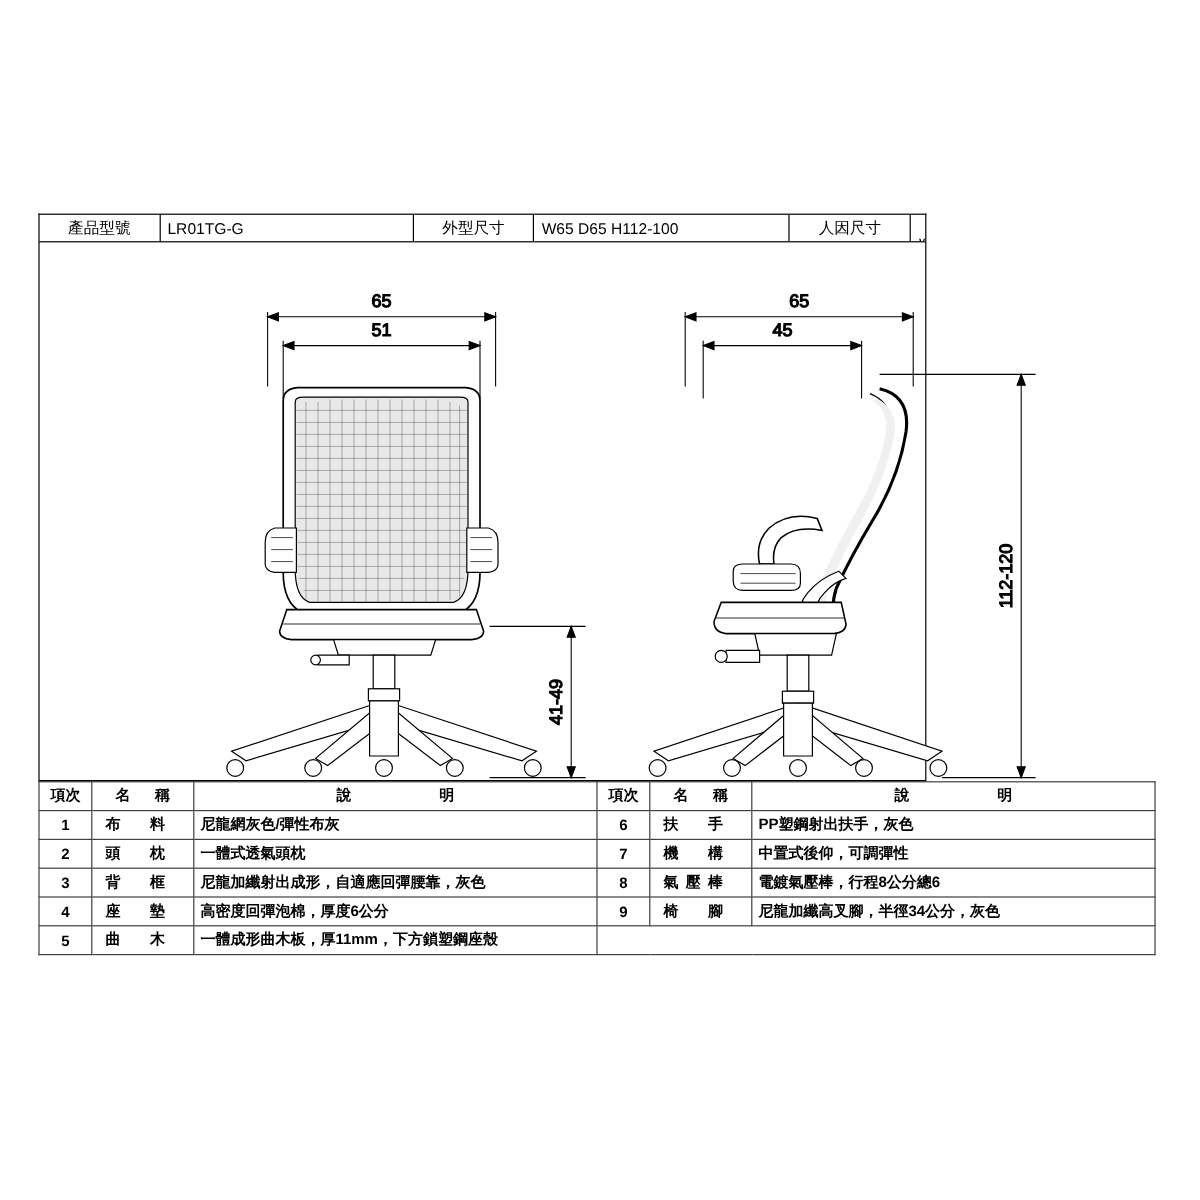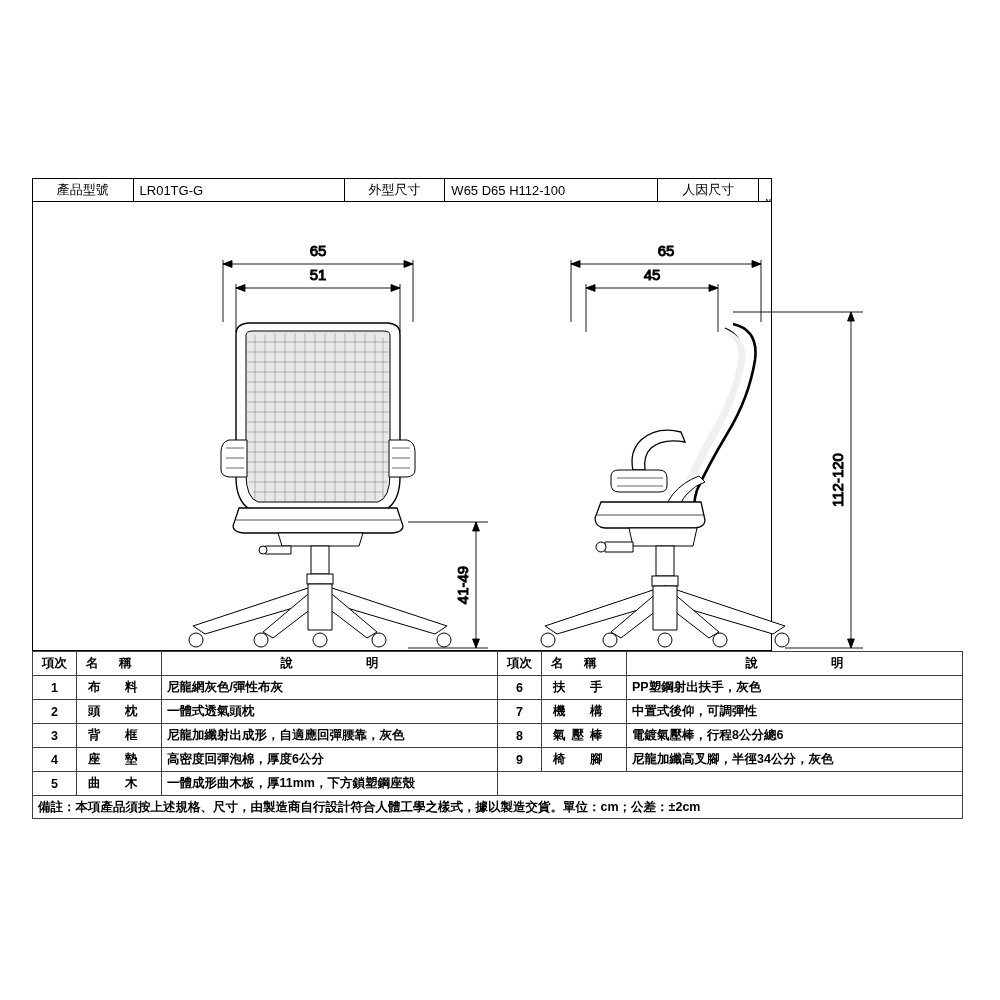--- a/index.html
+++ b/index.html
@@ -75,21 +75,21 @@
     font-weight: bold;
     vertical-align: middle;
     white-space: nowrap;
     overflow: hidden;
     margin-left: 12px;
   }
   .col-no { width: 33px; text-align: center; }
   .col-nm { width: 74px; letter-spacing: 6px; text-indent: 6px;}
   .col-ds { width: 325px; text-align: left; }
   .hd-ds { text-align: center; letter-spacing: 16px; text-indent: 16px;}
-  .hd-c { text-align: left; letter-spacing: 4px; text-indent: 4px;}
+  .hd-c { text-align: center; letter-spacing: 4px; text-indent: 4px;}
   .note-row td {
     text-align: left;
     letter-spacing: 0;
     height: 22px;
     font-size: 12.5px;
   }
 </style>
 </head>
 <body>
 
@@ -307,19 +307,16 @@
         <td class="col-no">9</td>
         <td class="col-nm">椅　腳</td>
         <td class="col-ds">尼龍加纖高叉腳，半徑34公分，灰色</td>
       </tr>
       <tr>
         <td class="col-no">5</td>
         <td class="col-nm">曲　木</td>
         <td class="col-ds">一體成形曲木板，厚11mm，下方鎖塑鋼座殼</td>
         <td colspan="3"></td>
       </tr>
-      <tr class="note-row">
-        <td colspan="6">備註：本項產品須按上述規格、尺寸，由製造商自行設計符合人體工學之樣式，據以製造交貨。單位：cm；公差：±2cm</td>
-      </tr>
     </tbody>
   </table>
 
 </div>
 
 </body></html>

